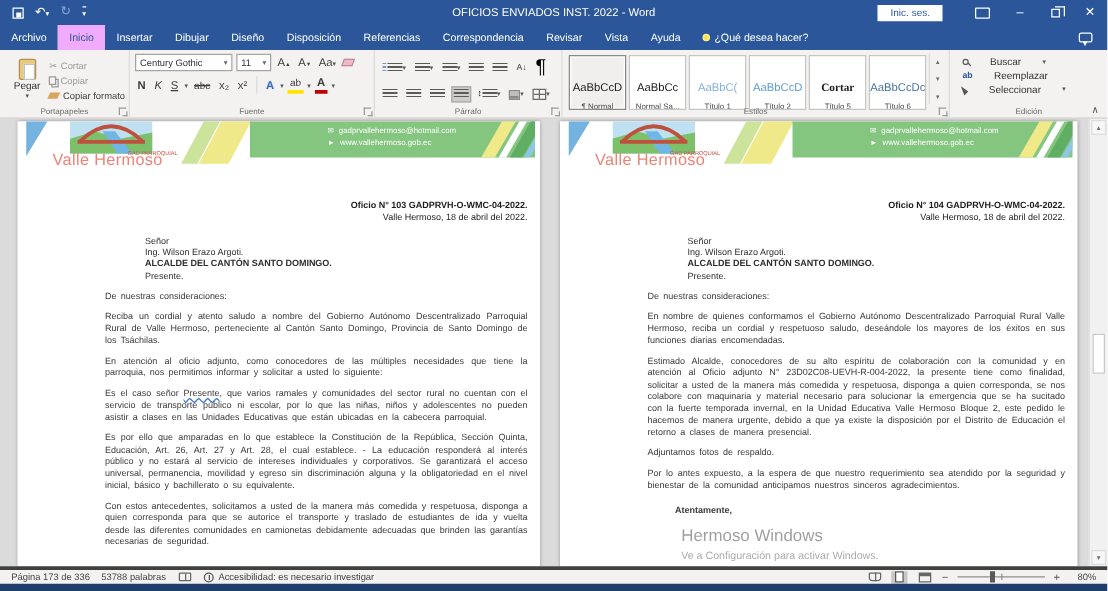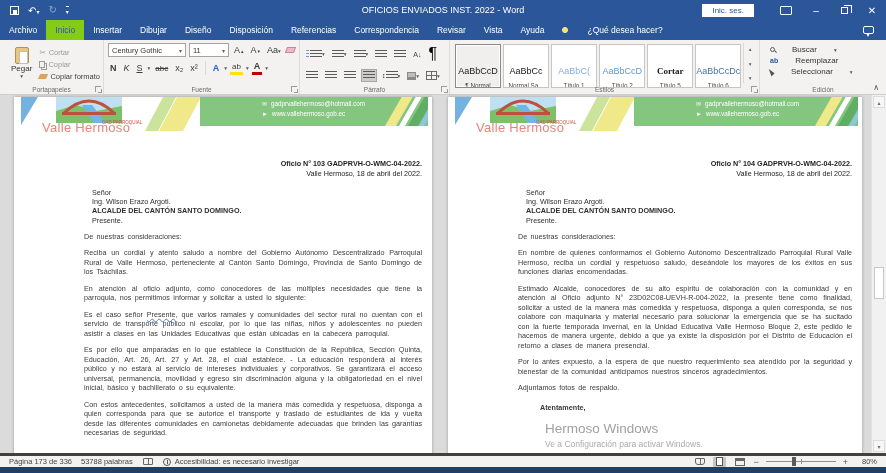--- a/index.html
+++ b/index.html
@@ -19,22 +19,22 @@
   .tb-right { margin-left:auto; display:flex; align-items:center; height:100%; }
   .signin-btn { background:#fff; color:#2b579a; font-size:8px; padding:2px 10px; margin-right:16px; }
   .rdo-ic { width:12px; height:9px; border:1px solid #fff; border-radius:1px; margin:0 10px; }
   .wbtn { width:28px; height:100%; display:flex; align-items:center; justify-content:center; font-size:10px; }
   .restore-ic { width:7px; height:7px; border:1px solid #fff; position:relative; }
   .restore-ic::before { content:""; position:absolute; top:-3px; left:2px; width:7px; height:7px; border-top:1px solid #fff; border-right:1px solid #fff; }
 
   
   .tabrow { position:absolute; top:20px; left:0; right:0; height:20px; background:#2b579a; display:flex; align-items:stretch; color:#fff; z-index:29; }
   .tab { font-size:8.5px; padding:5px 9px 0 9px; white-space:nowrap; }
-  .tab.active { background:#84cc16; color:#2b579a; }
-  .tellme { display:flex; align-items:center; gap:20px; font-size:8.5px; padding:0 8px;text-align:center; }
+  .tab.active { background:#f0abfc; color:#2b579a; }
+  .tellme { display:flex; align-items:center; gap:4px; font-size:8.5px; padding:0 8px;text-align:center; }
   .bulb { width:6px; height:6px; border-radius:50%; background:#ffe14d; border:1px solid #fff0a0; }
   .bubble { margin-left:auto; margin-right:12px; align-self:center; width:11px; height:8px; border:1px solid #fff; border-radius:2px; position:relative; }
   .bubble::after { content:""; position:absolute; left:2px; bottom:-4px; border-left:2px solid transparent; border-right:2px solid transparent; border-top:4px solid #fff; }
 
   
   .ribbon { position:absolute; top:40px; left:0; right:0; height:55px; background:#f3f2f1; border-bottom:1px solid #cfcdcb; display:flex; z-index:28; }
   .group { position:relative; height:100%; border-right:1px solid #dedcda; padding:3px 3px 11px 4px; }
   .grplabel { position:absolute; bottom:1px; left:0; right:0; text-align:center; font-size:6.5px; color:#6a6a6a; }
   .dlg { position:absolute; right:2px; bottom:2px; width:6px; height:6px; border-left:1px solid #9a9a9a; border-top:1px solid #9a9a9a; }
   .dlg::after { content:""; position:absolute; right:-1px; bottom:-1px; width:3px; height:3px; border-right:1px solid #9a9a9a; border-bottom:1px solid #9a9a9a; }
@@ -109,21 +109,21 @@
   .banner .bline { display:flex; align-items:center; gap:4px; font-size:6.3px; padding-left:62px; margin-top:3px; white-space:nowrap; }
   .banner .mi { font-size:6px; }
   .bs { position:absolute; top:-3px; height:36px; transform:skewX(-30deg); }
   .bs-y { right:24px; width:11px; background:#efe98a; }
   .bs-w { right:15px; width:6px; background:#ffffff; }
   .bs-g { right:2px; width:10px; background:#5fae63; }
   .bs-b { right:-4px; width:5px; background:#8ec6e8; }
 
   .oficio { text-align:right; padding-right:10px; margin-top:22px; font-size:7.2px; line-height:9.5px; color:#1c1c1c; }
   .of-b { font-weight:bold; }
-  .addr { padding-left:78px; margin-top:10px; font-size:7.2px; line-height:9.2px; color:#2e2e2e; }
+  .addr { padding-left:102px; margin-top:10px; font-size:7.2px; line-height:9.2px; color:#2e2e2e; }
   .addr .b { font-weight:bold; }
   .para { padding:0 10px 0 70px; margin-top:7px; font-size:7.2px; line-height:9.5px; text-align:justify; color:#3a3a3a; word-spacing:1.4px; }
   .squig { text-decoration:underline; text-decoration-style:wavy; text-decoration-color:#4a7fd4; text-decoration-thickness:1px; }
   .closing { margin-top:10px; padding-left:92px; font-size:7.2px; color:#3a3a3a;font-weight:bold; }
 
   .wm { position:absolute; left:545px; top:326px; z-index:6; color:#8f8f8f; opacity:.85; }
   .wm .l1 { font-size:13.5px; }
   .wm .l2 { font-size:8.5px; color:#9b9b9b; margin-top:3px; }
 
   .vscroll { position:absolute; right:0; top:0; bottom:0; width:15px; background:#f1f1f1; border-left:1px solid #e2e2e2; }
@@ -219,21 +219,21 @@
     <span class="grplabel">Portapapeles</span>
     <span class="dlg"></span>
   </div>
 
   <div class="group g-font">
     <div class="fr">
       <span class="combo" style="width:78px">
           <span>Century Gothic</span>
           <span class="dd">▾</span>
         </span>
-      <span class="combo" style="width:40px">
+      <span class="combo" style="width:28px">
           <span>11</span>
           <span class="dd">▾</span>
         </span>
       <span class="rb">
           <span>A</span>
           <span class="tri">▴</span>
         </span>
       <span class="rb">
           <span>A</span>
           <span class="tri">▾</span>
@@ -443,22 +443,22 @@
     </div>
     <div class="addr">
       <div>Señor</div>
       <div>Ing. Wilson Erazo Argoti.</div>
       <div class="b">ALCALDE DEL CANTÓN SANTO DOMINGO.</div>
       <div>Presente.</div>
     </div>
     <div class="para">De nuestras consideraciones:</div>
     <div class="para">En nombre de quienes conformamos el Gobierno Autónomo Descentralizado Parroquial Rural Valle Hermoso, reciba un cordial y respetuoso saludo, deseándole los mayores de los éxitos en sus funciones diarias encomendadas.</div>
     <div class="para">Estimado Alcalde, conocedores de su alto espíritu de colaboración con la comunidad y en atención al Oficio adjunto N° 23D02C08-UEVH-R-004-2022, la presente tiene como finalidad, solicitar a usted de la manera más comedida y respetuosa, disponga a quien corresponda, se nos colabore con maquinaria y material necesario para solucionar la emergencia que se ha sucitado con la fuerte temporada invernal, en la Unidad Educativa Valle Hermoso Bloque 2, este pedido le hacemos de manera urgente, debido a que ya existe la disposición por el Distrito de Educación el retorno a clases de manera presencial.</div>
+    <div class="para">Adjuntamos fotos de respaldo.</div>
     <div class="para">Por lo antes expuesto, a la espera de que nuestro requerimiento sea atendido por la seguridad y bienestar de la comunidad anticipamos nuestros sinceros agradecimientos.</div>
-    <div class="para">Adjuntamos fotos de respaldo.</div>
     <div class="closing">Atentamente,</div>
   </div>
 
   <div class="wm">
     <div class="l1">Hermoso Windows</div>
     <div class="l2">Ve a Configuración para activar Windows.</div>
   </div>
 
   <div class="vscroll">
     <span class="sbtn sb-up">▴</span>

